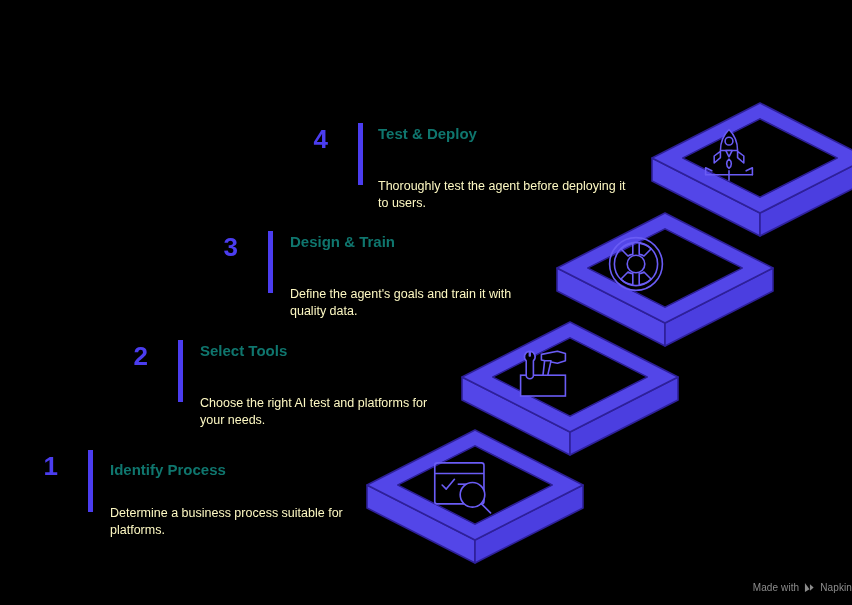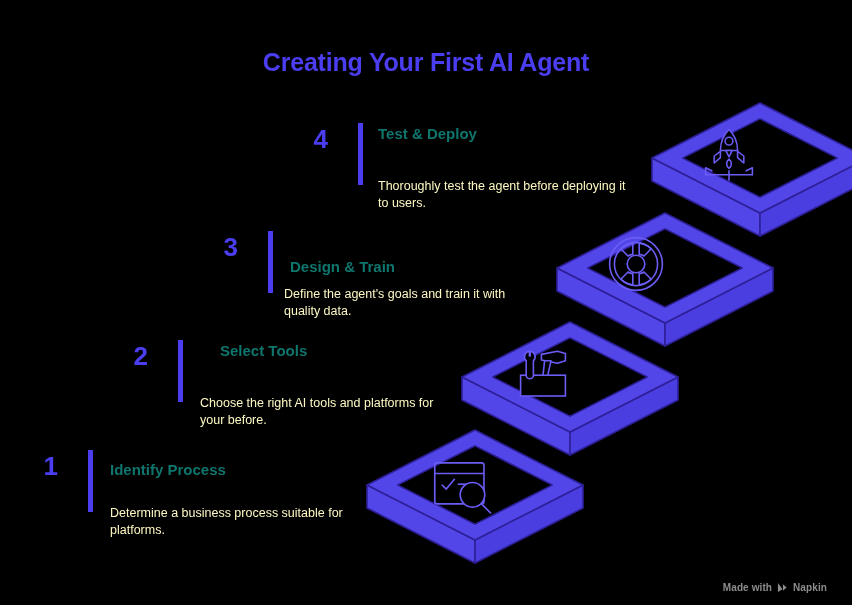--- a/index.html
+++ b/index.html
@@ -65,41 +65,40 @@
     font-size:12.5px;
     color:#fef9c3;
     line-height:1.36;
     width:250px;
     margin-top:24px;
   }
 
   
   #watermark {
     position:absolute;
-    right:25px; bottom:12px;
+    right:0; bottom:12px;
     display:flex;
     align-items:center;
     gap:5px;
     font-size:10px;
-    font-weight:bold;
+    font-weight:normal;
     color:#8c8c8c;
     letter-spacing:0.1px;
     margin-left:10px;
   }
   #watermark .wm-mark {
     display:inline-block;
     width:11px; height:11px;
   }
 </style>
 </head>
 <body>
 
 <div id="canvas">
 
-  <div id="title">Creating Your First AI Agent</div>
 
   <svg id="stair-svg" viewBox="0 0 852 605">
     <defs>
 
       <g id="icon-doc-search">
         <rect x="-32" y="-27" width="60" height="50" rx="3" fill="none" stroke="#6a5cf5" stroke-width="2"></rect>
         <line x1="-32" y1="-14" x2="28" y2="-14" stroke="#6a5cf5" stroke-width="2"></line>
         <polyline points="-23,0 -18,5 -8,-7" fill="none" stroke="#6a5cf5" stroke-width="2" stroke-linecap="round" stroke-linejoin="round"></polyline>
         <line x1="-4" y1="-1" x2="14" y2="-1" stroke="#6a5cf5" stroke-width="2"></line>
         <polyline points="-23,13 -18,18 -8,6" fill="none" stroke="#6a5cf5" stroke-width="2" stroke-linecap="round" stroke-linejoin="round" opacity="0"></polyline>
@@ -193,29 +192,29 @@
   <div class="step-block">
     <div class="step-num" style="left:288px; top:126px;">4</div>
     <div class="step-bar" style="left:358px; top:123px; height:62px;"></div>
     <div class="step-heading" style="left:378px; top:126px;">Test &amp; Deploy</div>
     <div class="step-desc" style="left:378px; top:154px;">Thoroughly test the agent before deploying it to users.</div>
   </div>
 
   <div class="step-block">
     <div class="step-num" style="left:198px; top:234px;">3</div>
     <div class="step-bar" style="left:268px; top:231px; height:62px;"></div>
-    <div class="step-heading" style="left:290px; top:234px;margin-top:25px;">Design &amp; Train</div>
-    <div class="step-desc" style="left:284px; top:262px;">Define the agent's goals and train it with quality data.</div>
+    <div class="step-heading" style="left:290px; top:234px;">Design &amp; Train</div>
+    <div class="step-desc" style="left:290px; top:262px;">Define the agent's goals and train it with quality data.</div>
   </div>
 
   <div class="step-block">
     <div class="step-num" style="left:108px; top:343px;">2</div>
     <div class="step-bar" style="left:178px; top:340px; height:62px;"></div>
-    <div class="step-heading" style="left:200px; top:343px;margin-left:20px;">Select Tools</div>
-    <div class="step-desc" style="left:200px; top:371px;">Choose the right AI tools and platforms for your before.</div>
+    <div class="step-heading" style="left:200px; top:343px;">Select Tools</div>
+    <div class="step-desc" style="left:200px; top:371px;">Choose the right AI test and platforms for your needs.</div>
   </div>
 
   <div class="step-block">
     <div class="step-num" style="left:18px; top:453px;">1</div>
     <div class="step-bar" style="left:88px; top:450px; height:62px;"></div>
     <div class="step-heading" style="left:110px; top:462px;">Identify Process</div>
     <div class="step-desc" style="left:110px; top:481px;">Determine a business process suitable for platforms.</div>
   </div>
 
   <div id="watermark">

